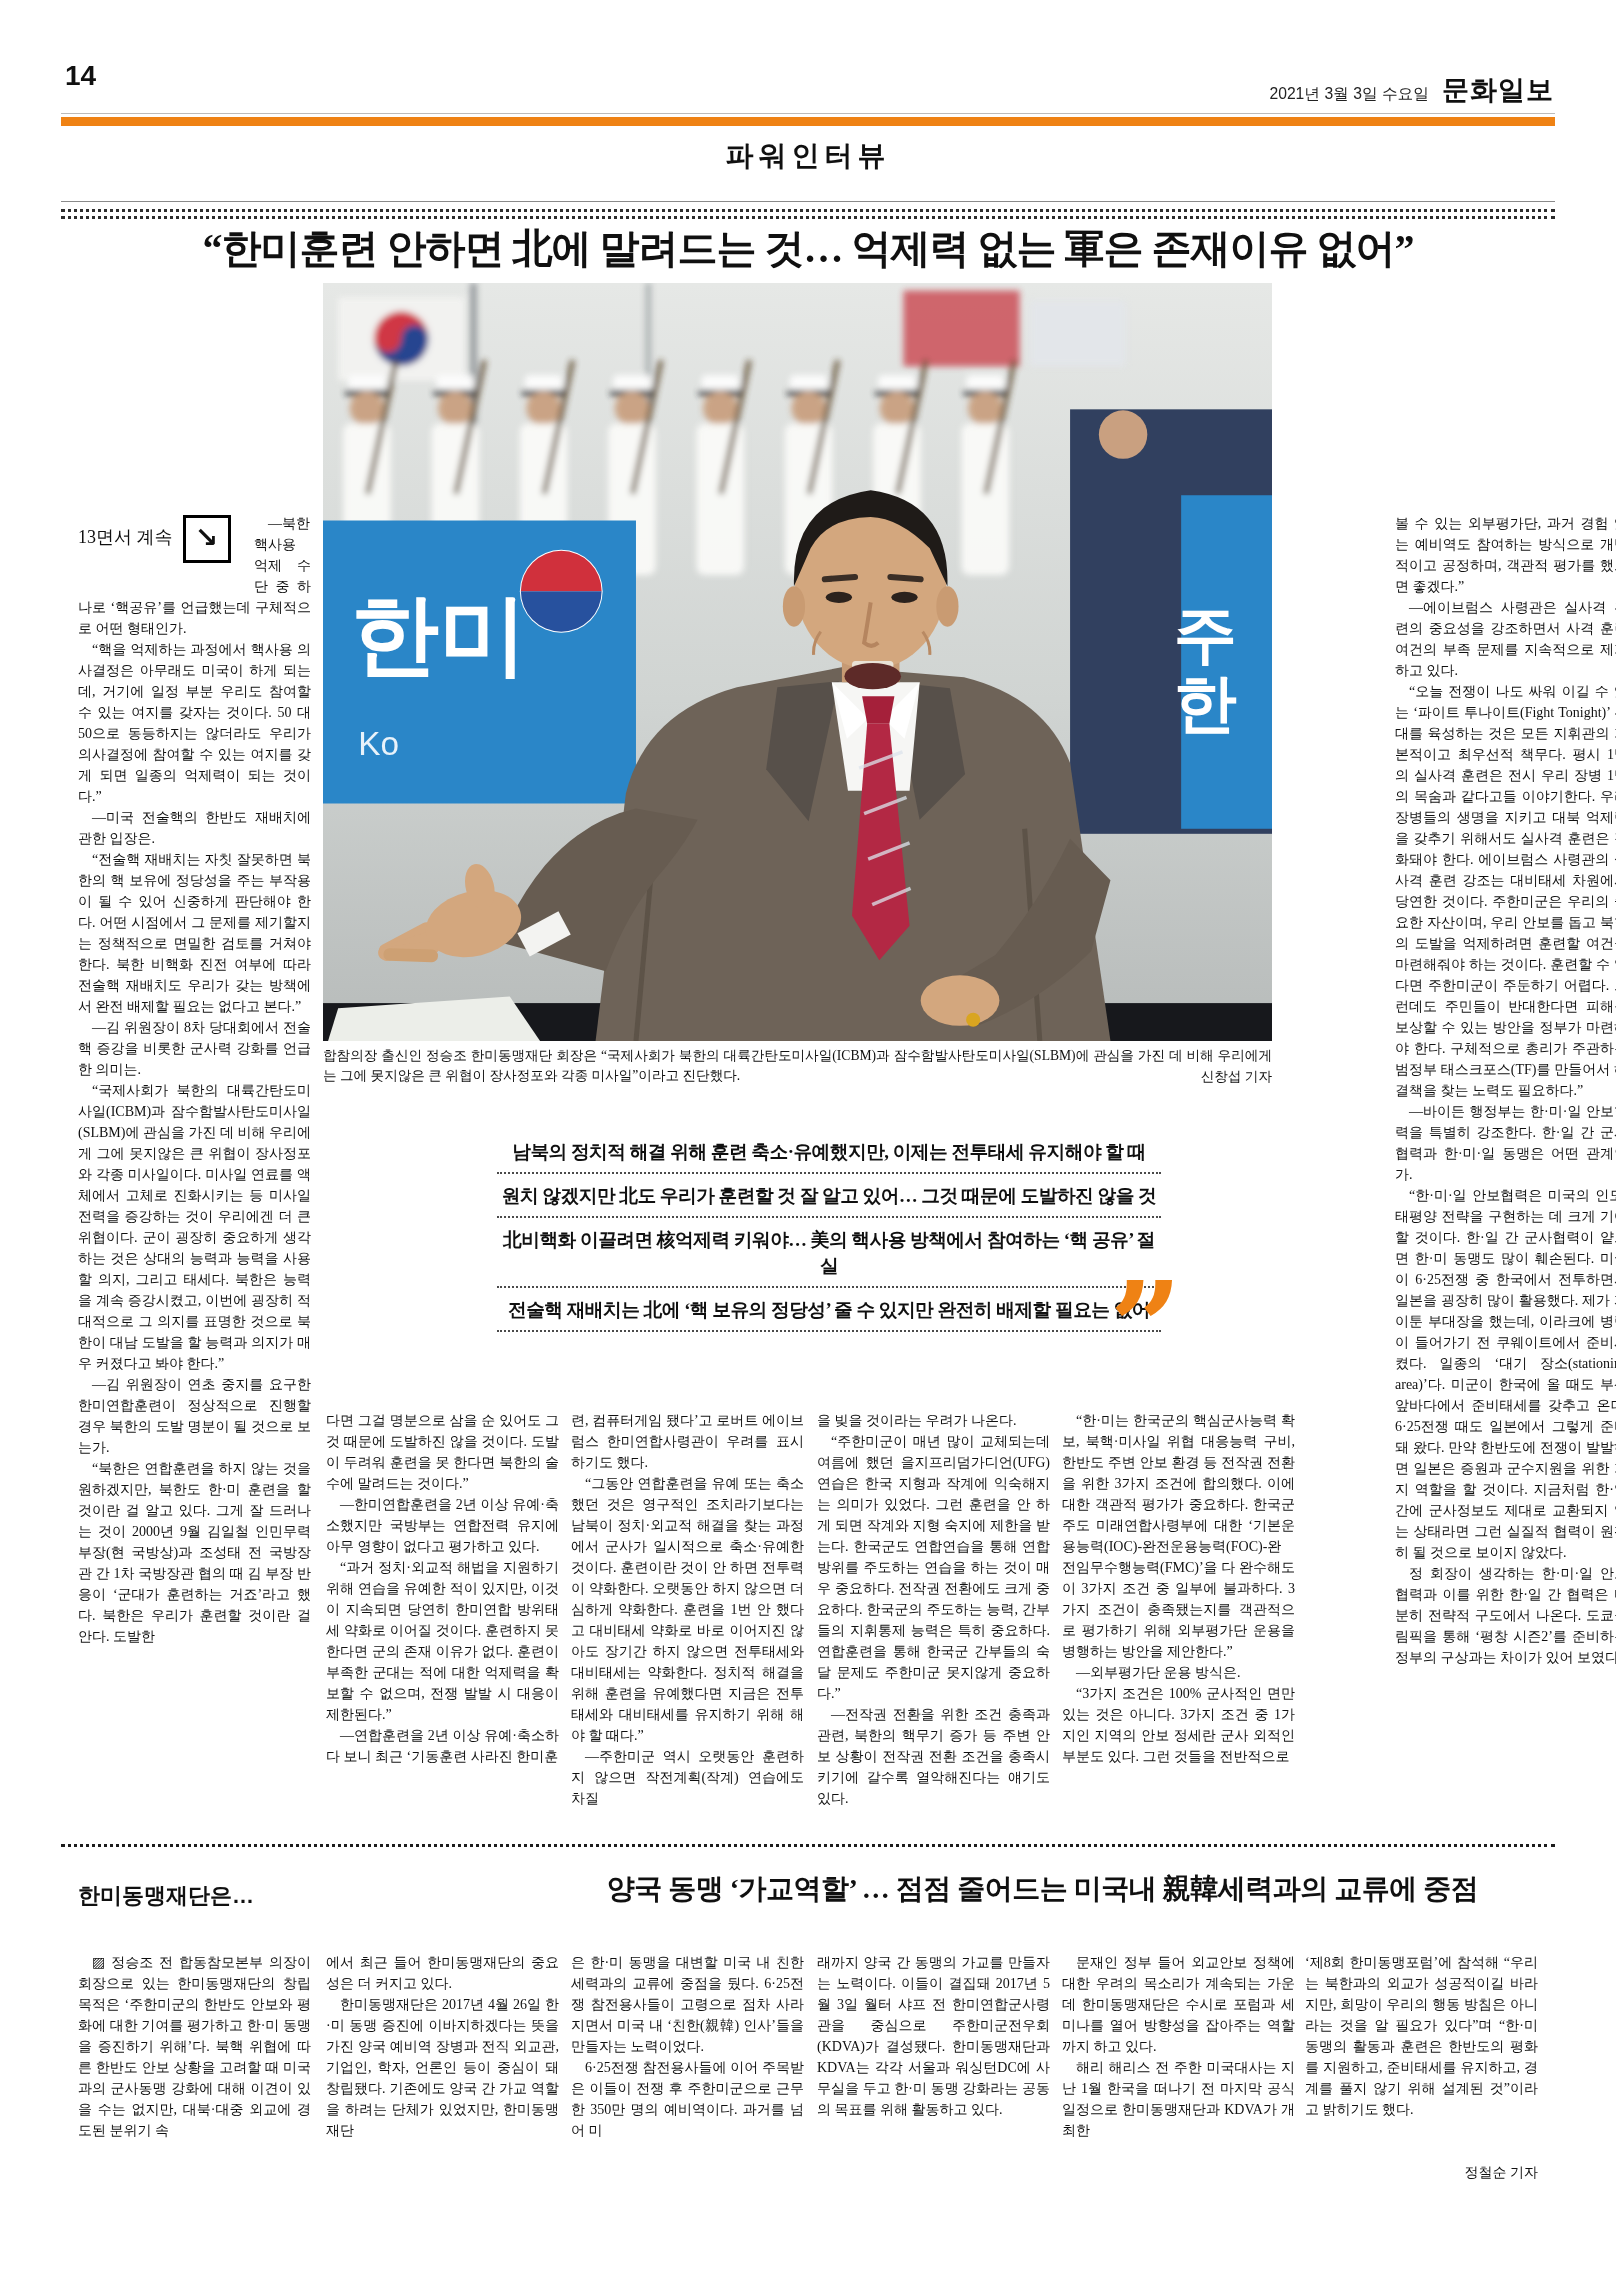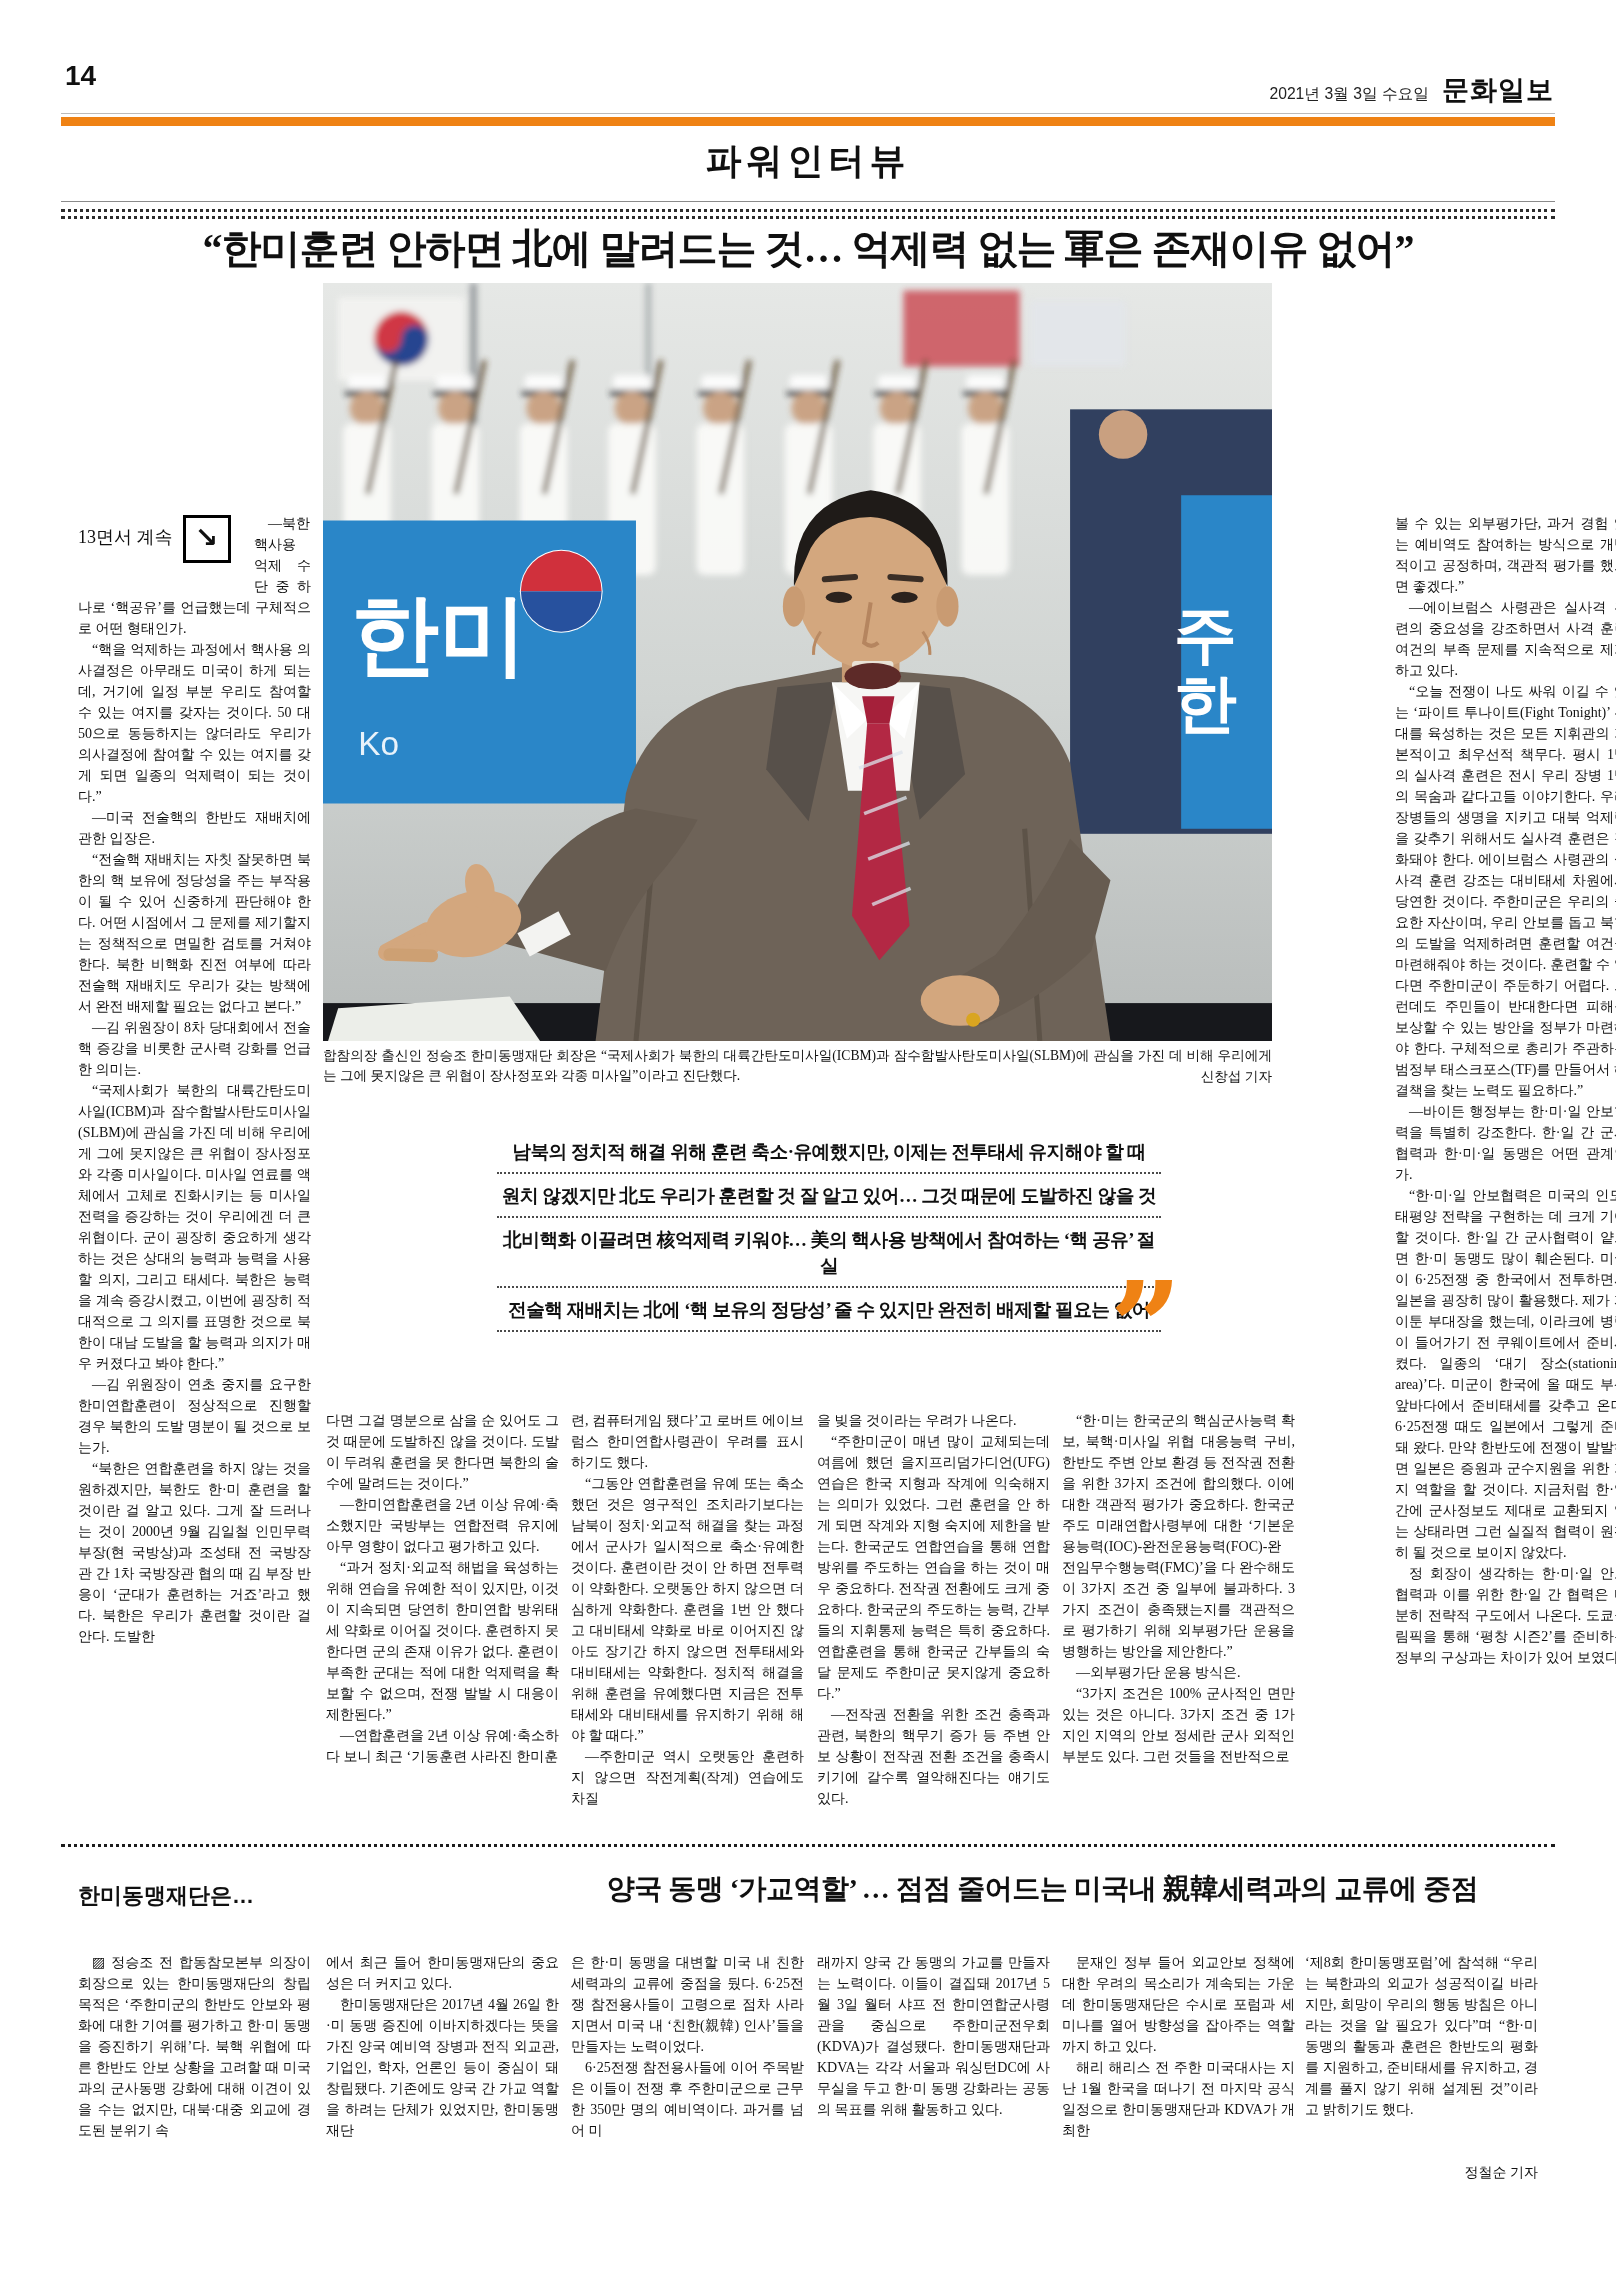--- a/index.html
+++ b/index.html
@@ -8,21 +8,21 @@
   .abs{position:absolute;}
   .sans{font-family:"Liberation Sans","DejaVu Sans",sans-serif;}
 
   
   #page-number{left:65px;top:60px;font-size:28px;font-weight:700;}
   #header-right{right:62px;top:72px;text-align:right;white-space:nowrap;}
   #header-date{font-size:15.7px;color:#222;margin-right:13px;}
   #brand{font-size:27px;font-weight:900;letter-spacing:1px;}
   #top-hairline{left:61px;right:61px;top:113px;border-top:1px solid #bbb;}
   #orange-bar{left:61px;right:61px;top:117px;height:8.6px;background:#ef8214;}
-  #section-label{left:0;right:0;top:137px;text-align:center;font-size:36px;font-weight:800;letter-spacing:5px;}
+  #section-label{left:0;right:0;top:137px;text-align:center;font-size:28px;font-weight:800;letter-spacing:5px;}
   #rule-solid{left:61px;right:61px;top:201px;border-top:1.5px solid #8a8a8a;}
   #rule-dots-a{left:61px;right:61px;top:209px;border-top:3px dotted #2b2b2b;}
   #rule-dots-b{left:61px;right:61px;top:216px;border-top:3px dotted #2b2b2b;}
 
   
   #headline{left:71px;right:71px;top:221px;text-align:center;font-size:40px;font-weight:800;
             letter-spacing:-1px;white-space:nowrap;}
 
   
   #photo{left:323px;top:283px;width:949px;height:758px;background:#c9cdcc;overflow:hidden;}
@@ -261,21 +261,21 @@
         <p>“전술핵 재배치는 자칫 잘못하면 북한의 핵 보유에 정당성을 주는 부작용이 될 수 있어 신중하게 판단해야 한다. 어떤 시점에서 그 문제를 제기할지는 정책적으로 면밀한 검토를 거쳐야 한다. 북한 비핵화 진전 여부에 따라 전술핵 재배치도 우리가 갖는 방책에서 완전 배제할 필요는 없다고 본다.”</p>
         <p>—김 위원장이 8차 당대회에서 전술핵 증강을 비롯한 군사력 강화를 언급한 의미는.</p>
         <p>“국제사회가 북한의 대륙간탄도미사일(ICBM)과 잠수함발사탄도미사일(SLBM)에 관심을 가진 데 비해 우리에게 그에 못지않은 큰 위협이 장사정포와 각종 미사일이다. 미사일 연료를 액체에서 고체로 진화시키는 등 미사일 전력을 증강하는 것이 우리에겐 더 큰 위협이다. 군이 굉장히 중요하게 생각하는 것은 상대의 능력과 능력을 사용할 의지, 그리고 태세다. 북한은 능력을 계속 증강시켰고, 이번에 굉장히 적대적으로 그 의지를 표명한 것으로 북한이 대남 도발을 할 능력과 의지가 매우 커졌다고 봐야 한다.”</p>
         <p>—김 위원장이 연초 중지를 요구한 한미연합훈련이 정상적으로 진행할 경우 북한의 도발 명분이 될 것으로 보는가.</p>
         <p>“북한은 연합훈련을 하지 않는 것을 원하겠지만, 북한도 한·미 훈련을 할 것이란 걸 알고 있다. 그게 잘 드러나는 것이 2000년 9월 김일철 인민무력부장(현 국방상)과 조성태 전 국방장관 간 1차 국방장관 협의 때 김 부장 반응이 ‘군대가 훈련하는 거죠’라고 했다. 북한은 우리가 훈련할 것이란 걸 안다. 도발한</p>
       </div>
   </div>
   <div class="col cont-col" id="col-2">
       <p>다면 그걸 명분으로 삼을 순 있어도 그것 때문에 도발하진 않을 것이다. 도발이 두려워 훈련을 못 한다면 북한의 술수에 말려드는 것이다.”</p>
       <p>—한미연합훈련을 2년 이상 유예·축소했지만 국방부는 연합전력 유지에 아무 영향이 없다고 평가하고 있다.</p>
-      <p>“과거 정치·외교적 해법을 육성하는 위해 연습을 유예한 적이 있지만, 이것이 지속되면 당연히 한미연합 방위태세 약화로 이어질 것이다. 훈련하지 못한다면 군의 존재 이유가 없다. 훈련이 부족한 군대는 적에 대한 억제력을 확보할 수 없으며, 전쟁 발발 시 대응이 제한된다.”</p>
+      <p>“과거 정치·외교적 해법을 지원하기 위해 연습을 유예한 적이 있지만, 이것이 지속되면 당연히 한미연합 방위태세 약화로 이어질 것이다. 훈련하지 못한다면 군의 존재 이유가 없다. 훈련이 부족한 군대는 적에 대한 억제력을 확보할 수 없으며, 전쟁 발발 시 대응이 제한된다.”</p>
       <p>—연합훈련을 2년 이상 유예·축소하다 보니 최근 ‘기동훈련 사라진 한미훈</p>
     </div>
   <div class="col cont-col" id="col-3">
       <p>련, 컴퓨터게임 됐다’고 로버트 에이브럼스 한미연합사령관이 우려를 표시하기도 했다.</p>
       <p>“그동안 연합훈련을 유예 또는 축소했던 것은 영구적인 조치라기보다는 남북이 정치·외교적 해결을 찾는 과정에서 군사가 일시적으로 축소·유예한 것이다. 훈련이란 것이 안 하면 전투력이 약화한다. 오랫동안 하지 않으면 더 심하게 약화한다. 훈련을 1번 안 했다고 대비태세 약화로 바로 이어지진 않아도 장기간 하지 않으면 전투태세와 대비태세는 약화한다. 정치적 해결을 위해 훈련을 유예했다면 지금은 전투태세와 대비태세를 유지하기 위해 해야 할 때다.”</p>
       <p>—주한미군 역시 오랫동안 훈련하지 않으면 작전계획(작계) 연습에도 차질</p>
     </div>
   <div class="col cont-col" id="col-4">
       <p>을 빚을 것이라는 우려가 나온다.</p>
       <p>“주한미군이 매년 많이 교체되는데 여름에 했던 을지프리덤가디언(UFG) 연습은 한국 지형과 작계에 익숙해지는 의미가 있었다. 그런 훈련을 안 하게 되면 작계와 지형 숙지에 제한을 받는다. 한국군도 연합연습을 통해 연합방위를 주도하는 연습을 하는 것이 매우 중요하다. 전작권 전환에도 크게 중요하다. 한국군의 주도하는 능력, 간부들의 지휘통제 능력은 특히 중요하다. 연합훈련을 통해 한국군 간부들의 숙달 문제도 주한미군 못지않게 중요하다.”</p>

